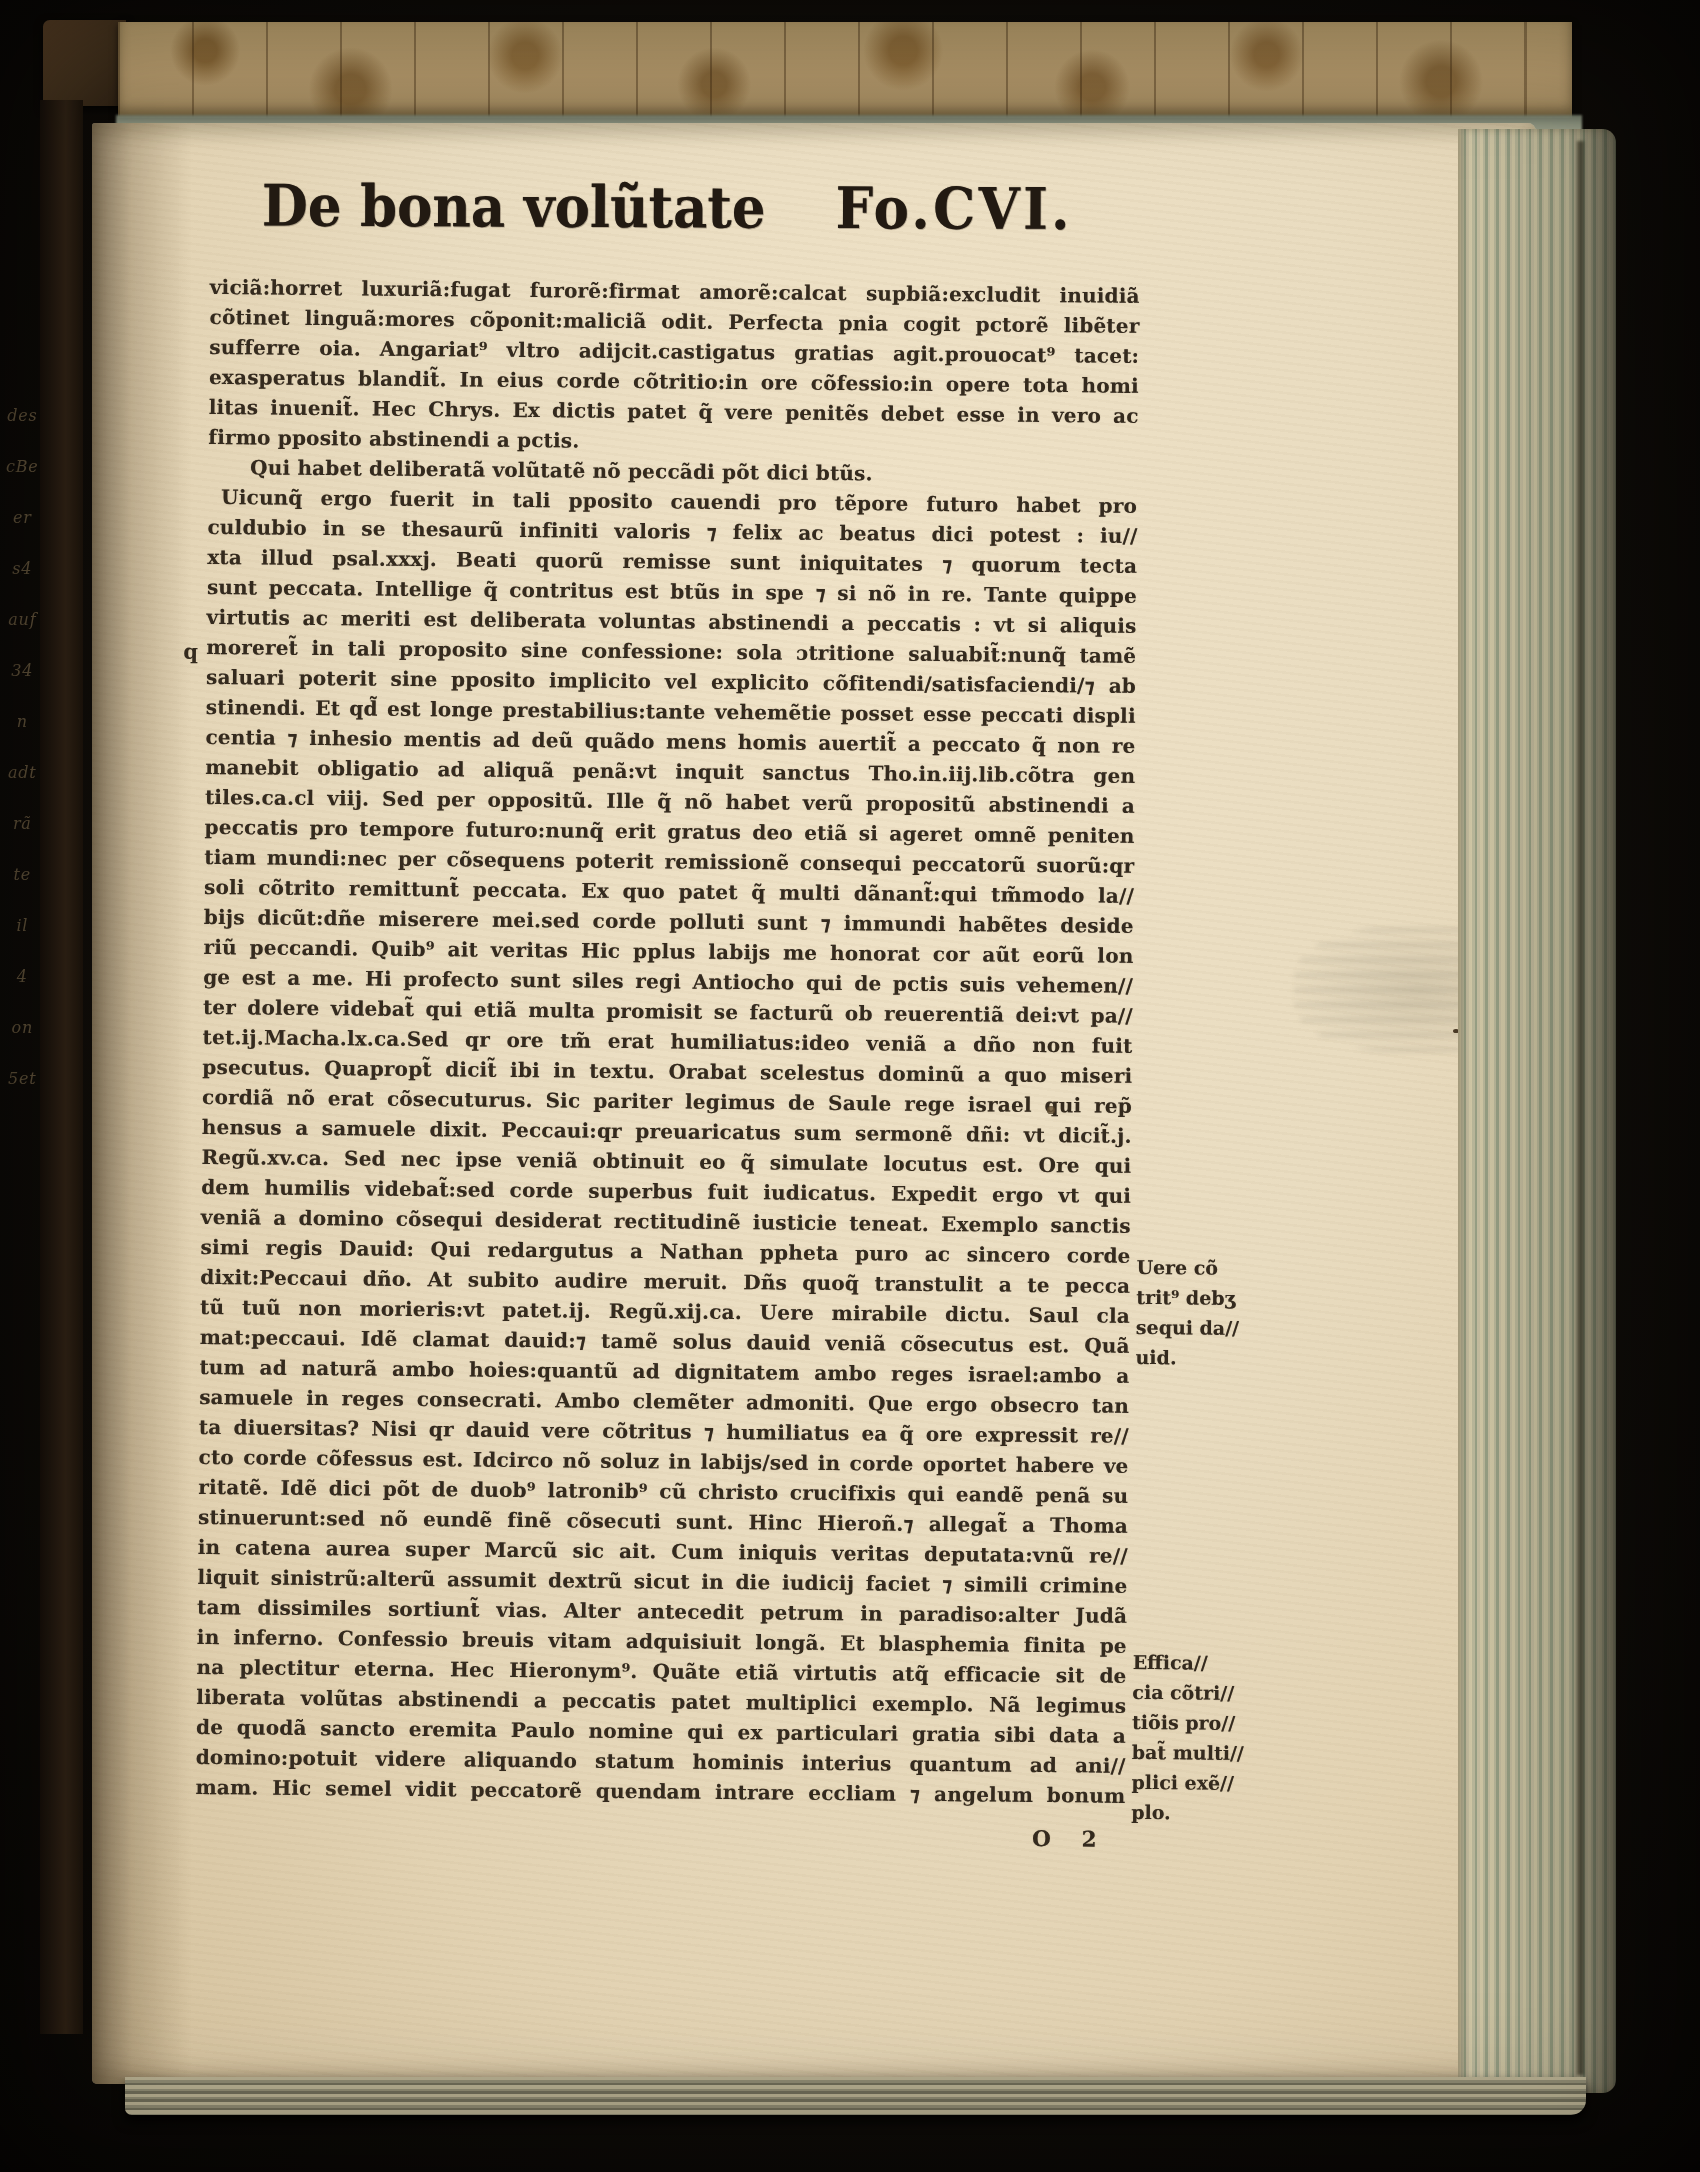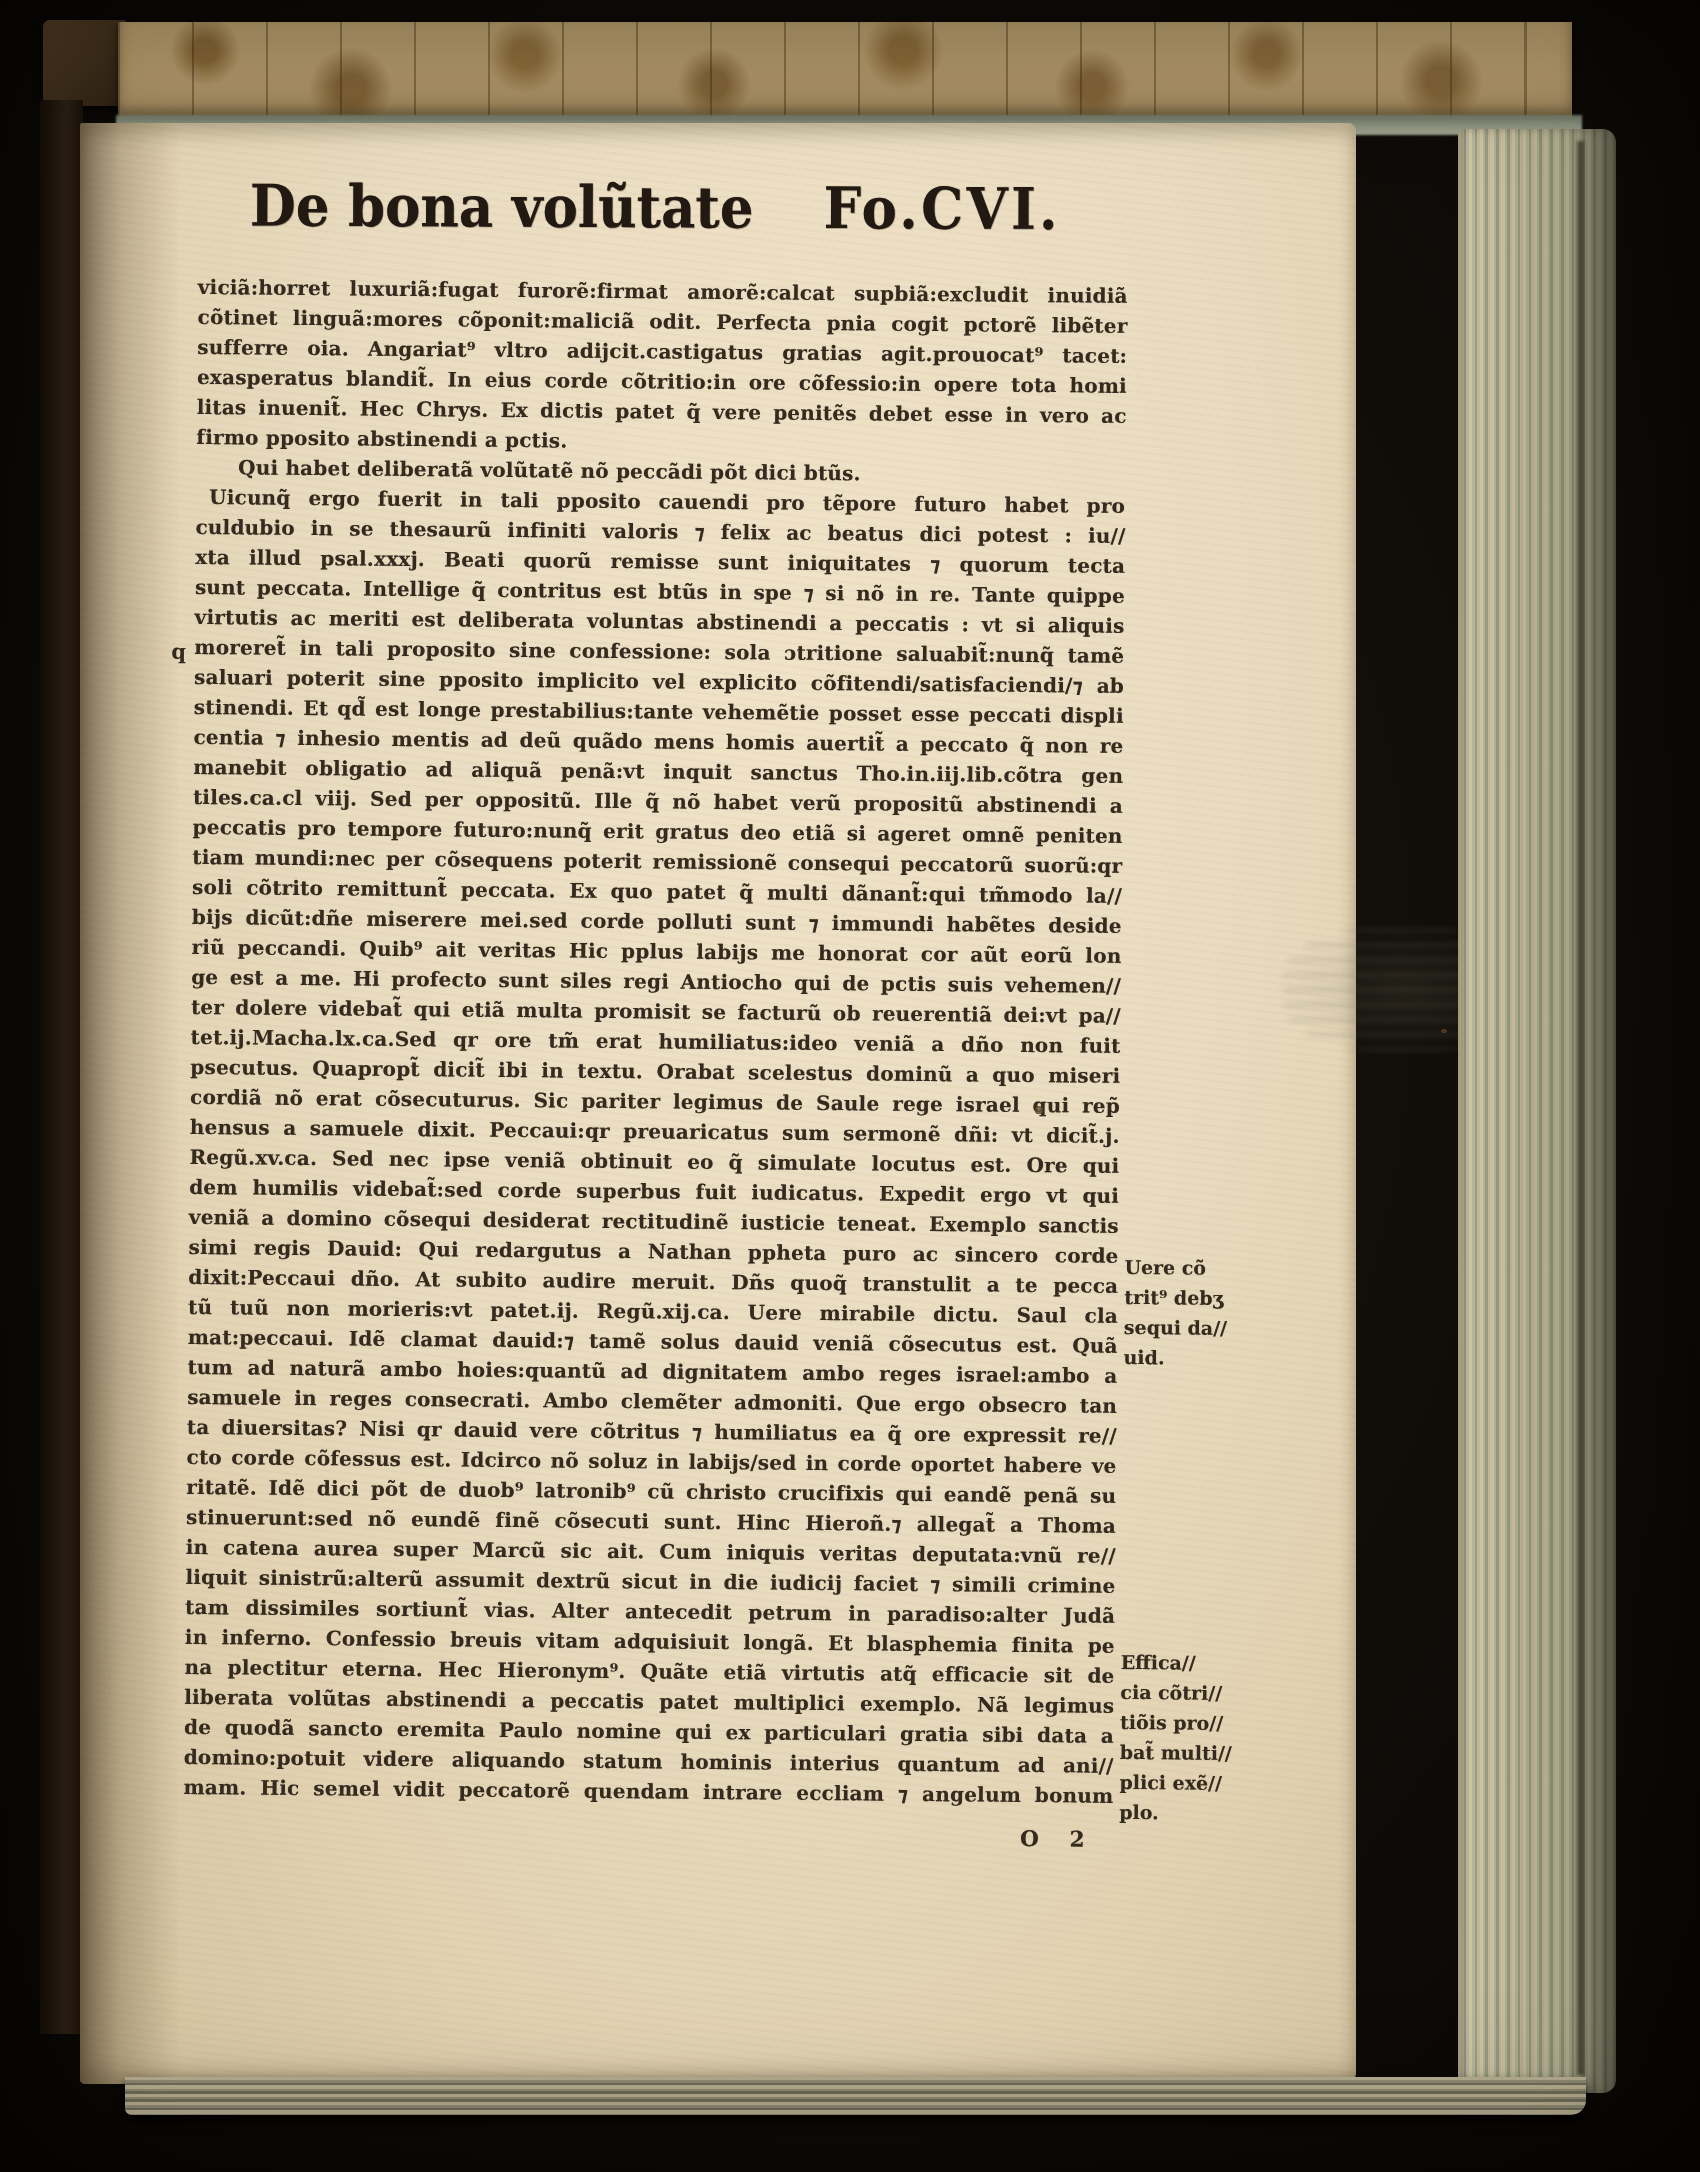--- a/index.html
+++ b/index.html
@@ -60,21 +60,21 @@
   }
   
   .fore-edge-marks{
     position:absolute;left:3.3px;top:390px;width:38px;
     color:rgba(175,150,105,.5);font-size:16px;line-height:51px;
     font-style:italic;text-align:center;letter-spacing:0.8px;
     filter:blur(0.3px);
   }
   
   .page{
-    position:absolute;left:80px;top:123px;width:1276px;height:1961px;
+    position:absolute;left:92px;top:123px;width:1444px;height:1961px;
     background:
       repeating-linear-gradient(7deg, rgba(120,95,55,.035) 0 2.5px, rgba(0,0,0,0) 2.5px 7.5px),
       radial-gradient(ellipse at 55% 28%, #f0e3c8 0%, #ead dcc0 40%, #e9dcc0 45%, #e2d2b2 72%, #d3c09c 100%);
     background:
       repeating-linear-gradient(7deg, rgba(120,95,55,.035) 0 2.5px, rgba(0,0,0,0) 2.5px 7.5px),
       radial-gradient(ellipse at 55% 28%, #f0e3c8 0%, #e9dcc0 45%, #e2d2b2 72%, #d3c09c 100%);
     border-radius:3.3px 8.3px 11.6px 5px;
     box-shadow:inset 0 11.6px 15px rgba(80,70,40,.25), inset 0 -13.3px 18px rgba(90,75,45,.28);
   }
   .gutter-shadow{
@@ -148,20 +148,36 @@
 </head>
 <body>
 
 <div class="photo">
 
   <div class="leather-corner"></div>
   <div class="vellum"></div>
   <div class="top-edge-band"></div>
   <div class="left-book-sliver"></div>
 
+  <div class="fore-edge-marks">
+      <div>des</div>
+      <div>cBe</div>
+      <div>er</div>
+      <div>s4</div>
+      <div>auf</div>
+      <div>34</div>
+      <div>n</div>
+      <div>adt</div>
+      <div>rã</div>
+      <div>te</div>
+      <div>il</div>
+      <div>4</div>
+      <div>on</div>
+      <div>5et</div>
+    </div>
 
   <div class="page">
     <div class="gutter-shadow"></div>
 
     <div class="header">
       <span class="title">De bona volũtate</span>
       <span class="folio">Fo.CVI.</span>
     </div>
 
     <div class="text-wrap">

